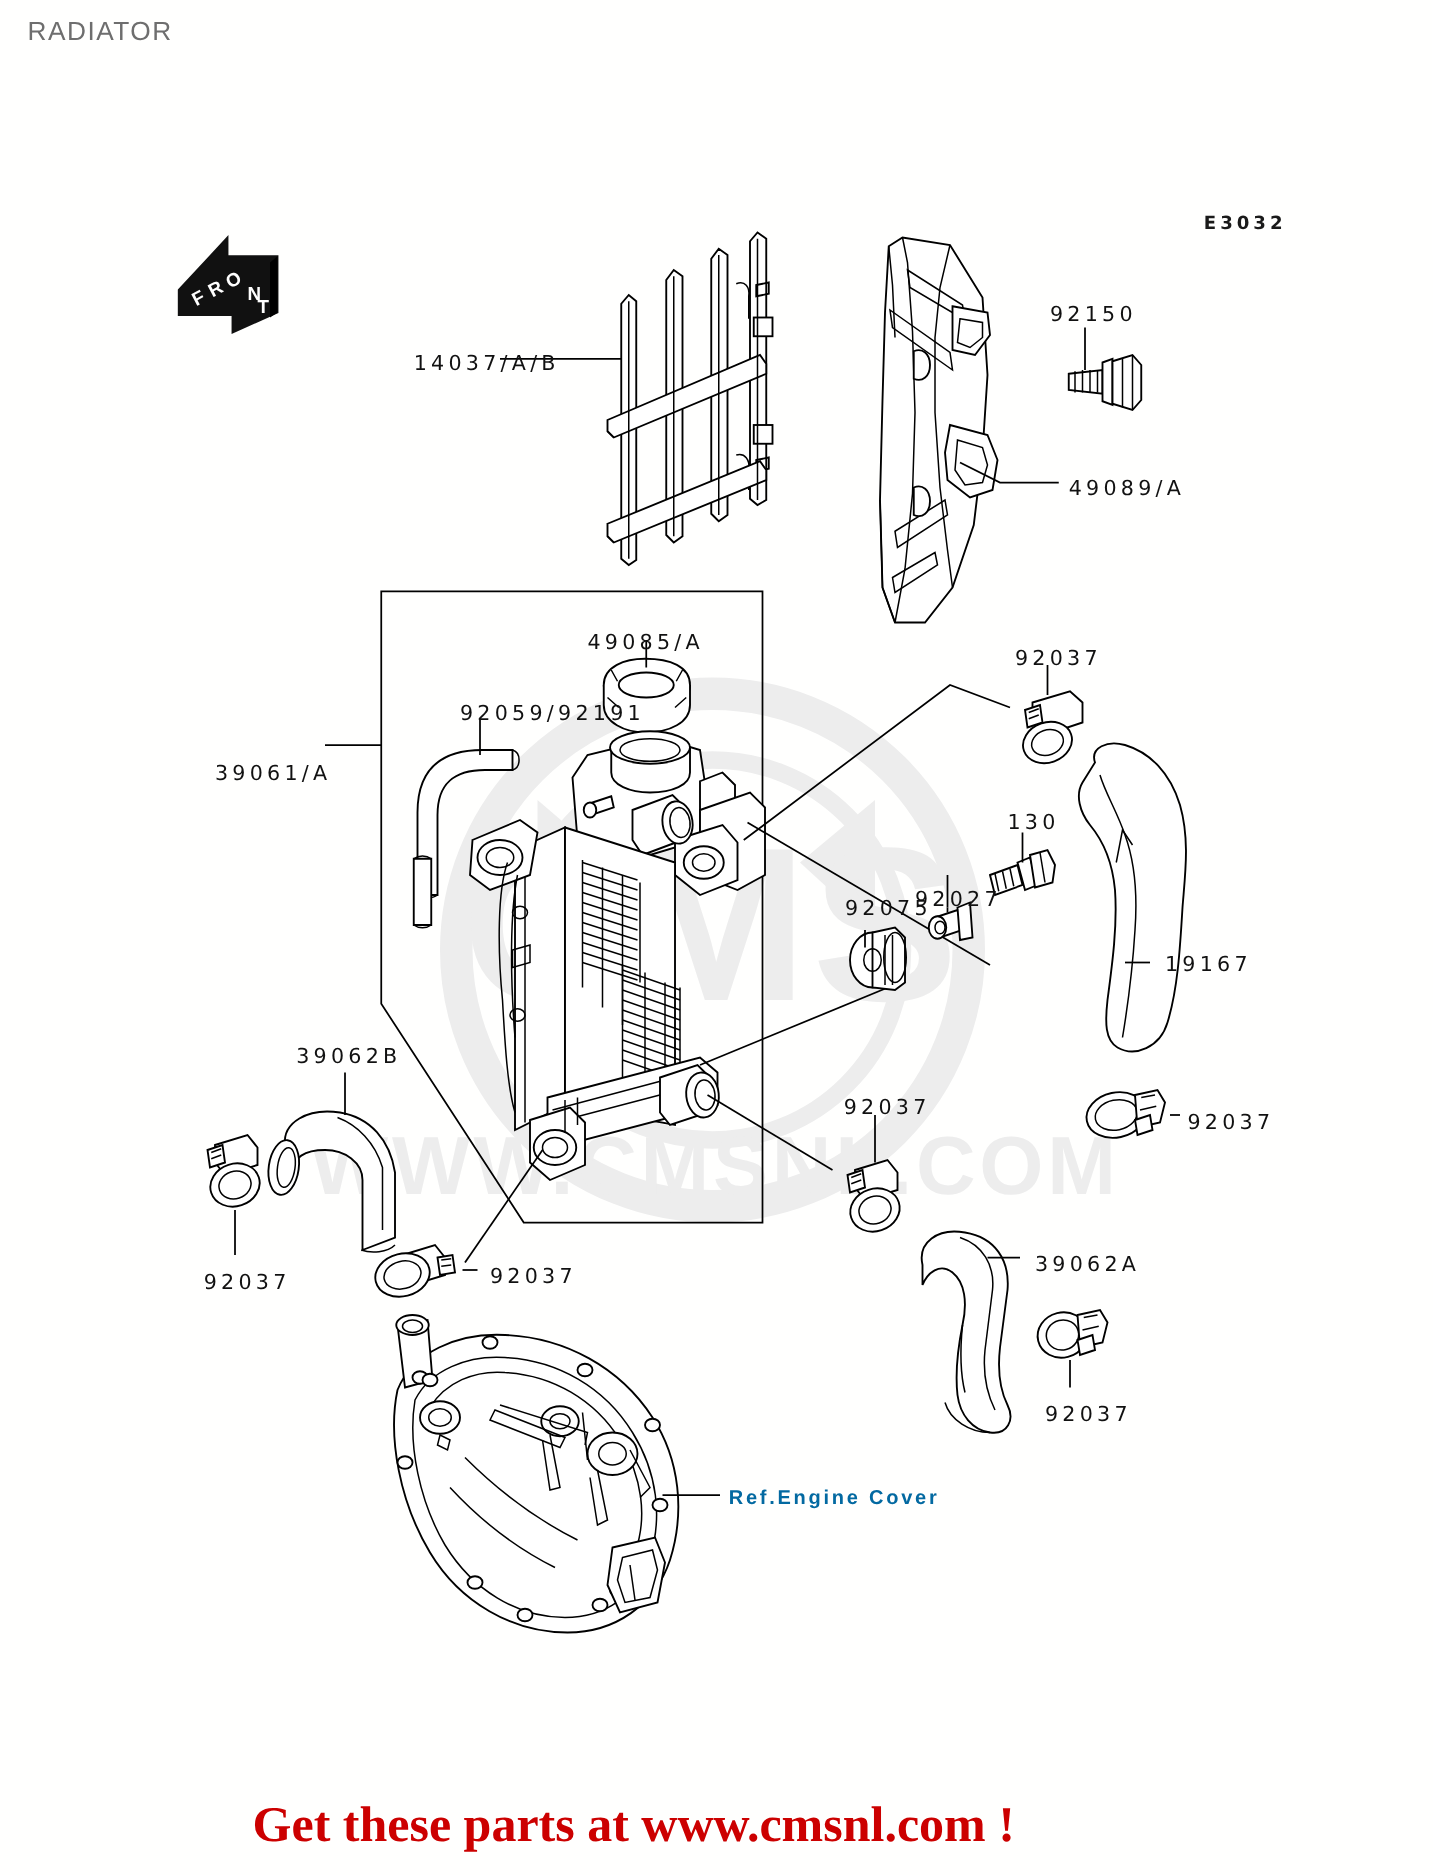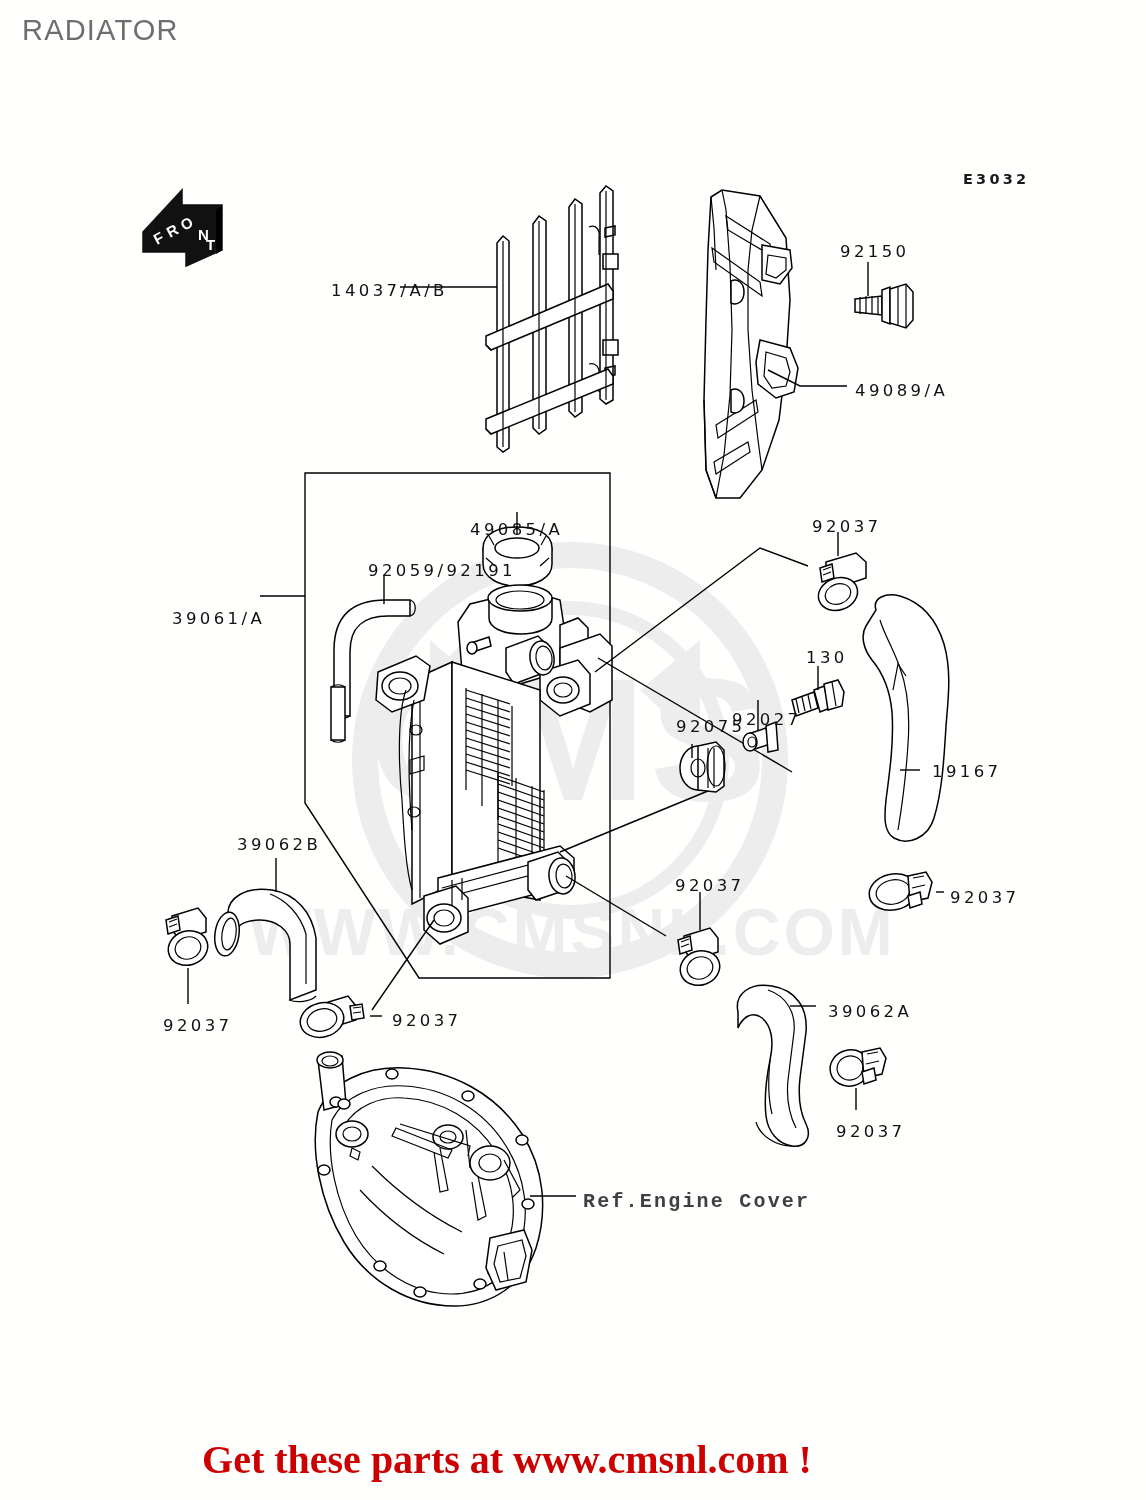--- a/index.html
+++ b/index.html
@@ -16,21 +16,21 @@
     width: 1146px;
     height: 1500px;
     background: #fffffe;
     overflow: hidden;
   }
   #page-title {
     position: absolute;
     left: 22px;
     top: 14px;
     font-family: "Liberation Sans", sans-serif;
-    font-size: 29px;
+    font-size: 21px;
     letter-spacing: 1.2px;
     color: #6e6e6e;
     font-weight: 400;
     white-space: nowrap;
   }
   #diagram-code {
     position: absolute;
     left: 963px;
     top: 171px;
     font-family: "DejaVu Sans", sans-serif;
@@ -45,24 +45,24 @@
     position: absolute;
     font-family: "DejaVu Sans", sans-serif;
     font-size: 16.5px;
     letter-spacing: 3.4px;
     color: #111111;
     font-weight: 400;
     white-space: nowrap;
   }
   .ref-label {
     position: absolute;
-    font-family: Liberation Mono, monospace;
-    font-size: 20px;
+    font-family: Liberation Sans, sans-serif;
+    font-size: 16px;
     letter-spacing: 2.2px;
-    color: #404040;
+    color: #0369a1;
     font-weight: 700;
     white-space: nowrap;
   }
   #footer-cta {
     position: absolute;
     left: 0;
     top: 1436px;
     width: 1014px;
     text-align: center;
     font-family: "Liberation Serif", serif;
@@ -465,21 +465,21 @@
   </svg>
 
   <div id="page-title">RADIATOR</div>
   <div id="diagram-code">E3032</div>
 
   <div class="part-label" style="left:331px; top:281px;">14037/A/B</div>
   <div class="part-label" style="left:840px; top:242px;">92150</div>
   <div class="part-label" style="left:855px; top:381px;">49089/A</div>
   <div class="part-label" style="left:172px; top:589px;margin-top:20px;">39061/A</div>
   <div class="part-label" style="left:336px; top:561px;margin-left:32px;">92059/92191</div>
-  <div class="part-label" style="left:470px; top:520px;">49085/A</div>
+  <div class="part-label" style="left:470px; top:504px;">49085/A</div>
   <div class="part-label" style="left:812px; top:517px;">92037</div>
   <div class="part-label" style="left:806px; top:648px;">130</div>
   <div class="part-label" style="left:732px; top:710px;">92027</div>
   <div class="part-label" style="left:676px; top:717px;">92075</div>
   <div class="part-label" style="left:932px; top:762px;">19167</div>
   <div class="part-label" style="left:237px; top:835px;">39062B</div>
   <div class="part-label" style="left:950px; top:888px;">92037</div>
   <div class="part-label" style="left:675px; top:876px;">92037</div>
   <div class="part-label" style="left:163px; top:1016px;">92037</div>
   <div class="part-label" style="left:392px; top:1011px;">92037</div>

